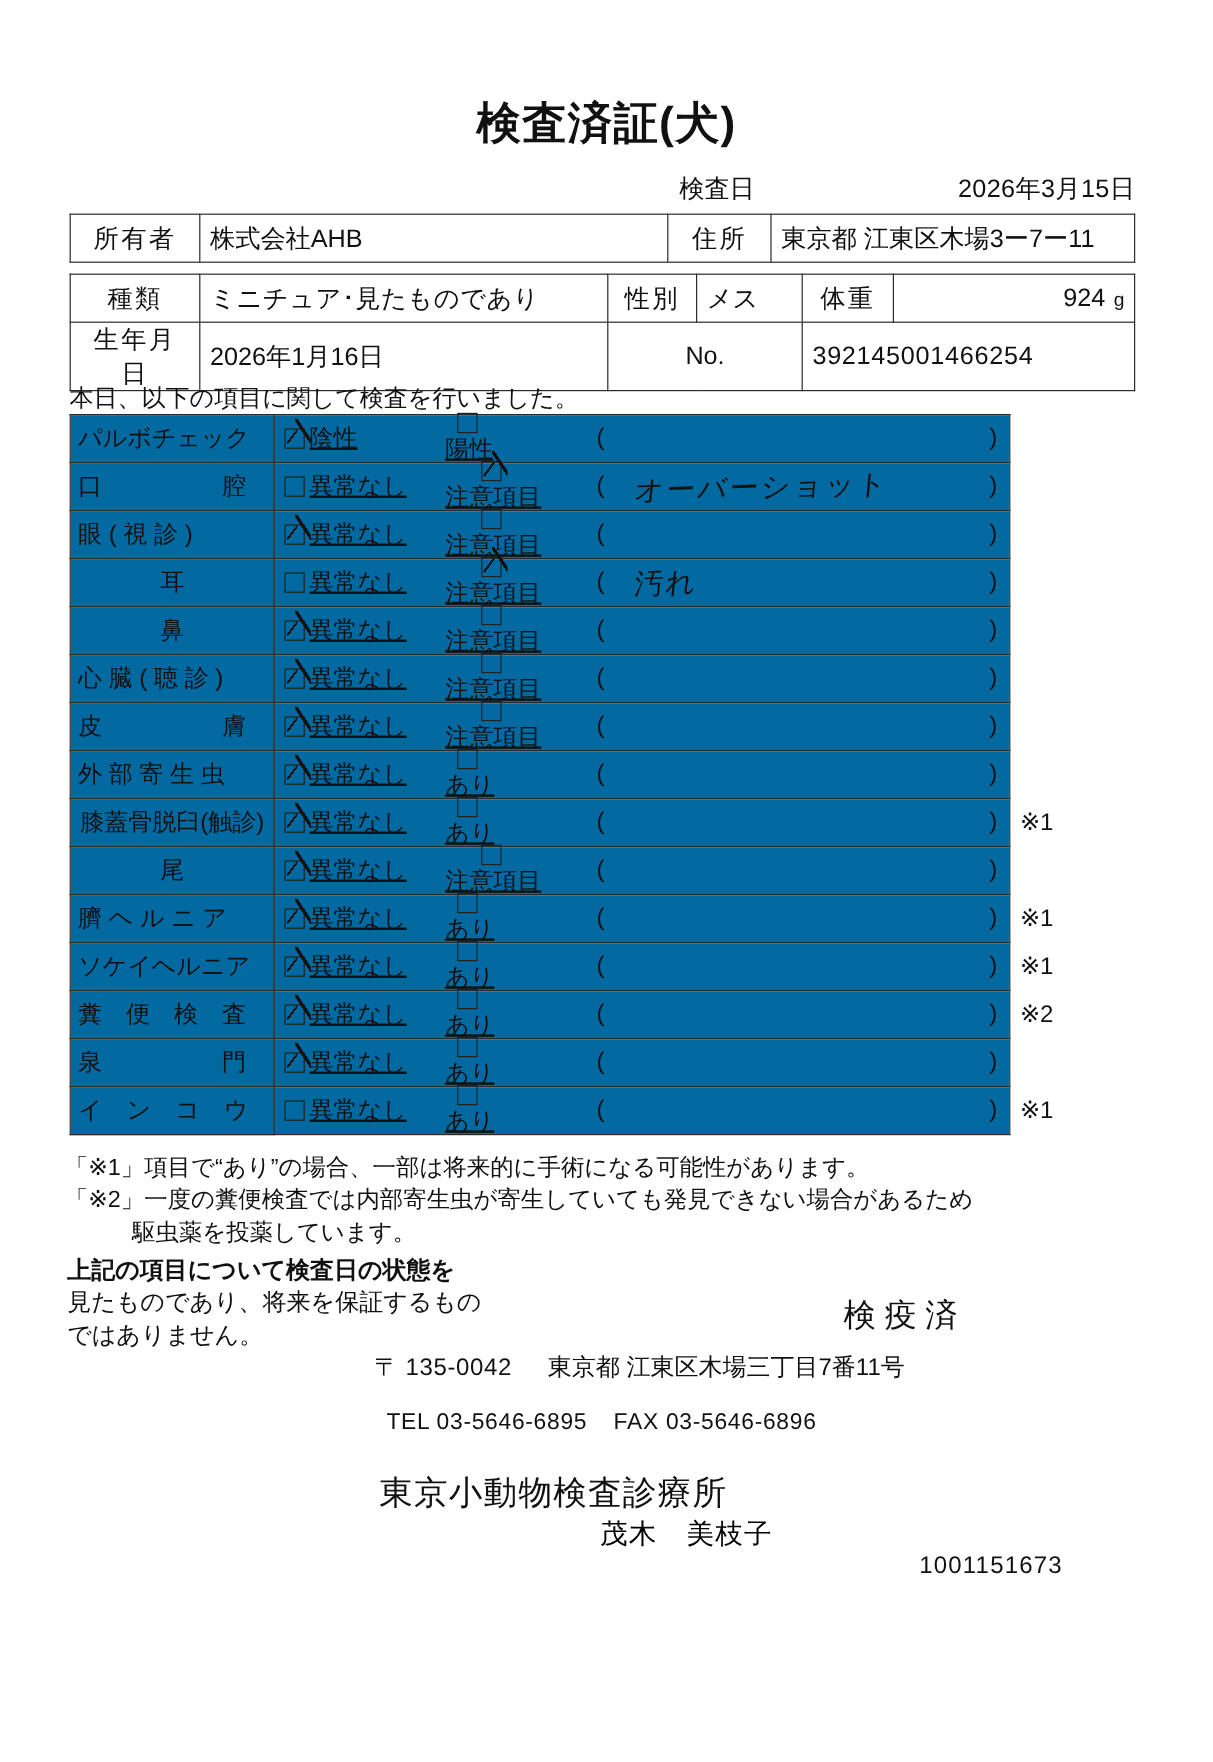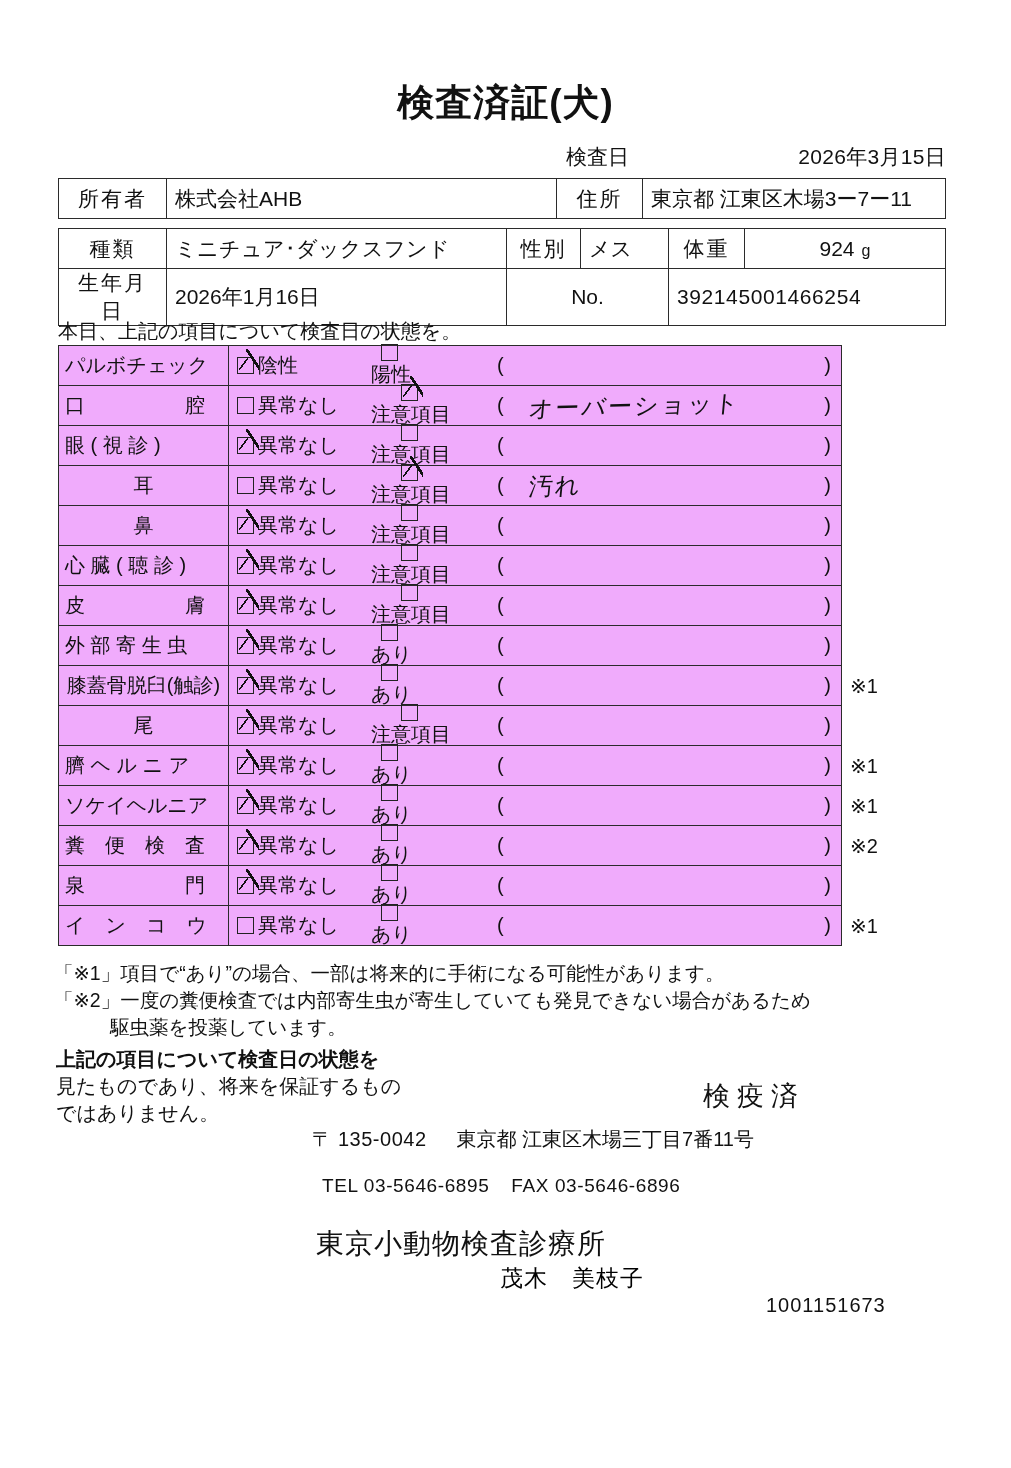--- a/index.html
+++ b/index.html
@@ -70,21 +70,21 @@
   .cell-label {
     text-align: center;
     letter-spacing: 2px;
   }
   .cell-value { text-align: left; }
 
   #owner-table { top: 178px; left: 58px; width: 888px; }
   #pet-table   { top: 228px; left: 58px; width: 888px; }
 
   .breed-value { font-size: 17px; letter-spacing: 0.5px; }
-  .weight-value { text-align: center; padding-right: 14px; }
+  .weight-value { text-align: right; padding-right: 14px; }
   .weight-unit { font-size: 16px; margin-left: 7px; }
   .no-label { letter-spacing: 0; font-size: 19px; }
   .no-value { letter-spacing: 0.6px; }
 
   
   .intro {
     position: absolute;
     top: 318px;
     left: 58px;
     font-size: 20px;
@@ -98,21 +98,21 @@
     left: 58px;
     width: 852px;
     border-collapse: collapse;
     table-layout: fixed;
   }
   #checklist td {
     border: 1.5px solid #2b2b2b;
     height: 38px;
     font-size: 20px;
     color: #111;
-    background: #f0abfc;
+    background: #0369a1;
     vertical-align: middle;
   }
   .c-item {
     width: 170px;
     padding: 0 6px;
     white-space: nowrap;
   }
   .c-item-inner {
     display: flex;
     width: 100%;
@@ -125,20 +125,21 @@
     display: flex;
     align-items: center;
     height: 38px;
     position: relative;
   }
   .opt {
     position: relative;
     display: inline-flex;
     align-items: center;
     white-space: nowrap;
+    text-decoration: underline;
   }
   .opt-a { position: absolute; left: 8px; }
   .opt-b { position: absolute; left: 142px; flex-direction: column; }
 
   .box {
     display: inline-block;
     width: 15px;
     height: 15px;
     border: 1.8px solid #222;
     margin-right: 4px;
@@ -304,38 +305,38 @@
       <col style="width:108px">
         <col style="width:340px">
       <col style="width:74px">
         <col style="width:88px">
       <col style="width:76px">
         <col>
     </colgroup>
     <tbody>
       <tr>
         <td class="cell-label">種類</td>
-        <td class="cell-value breed-value">ミニチュア･ダックスフンド</td>
+        <td class="cell-value breed-value">ミニチュア･見たものであり</td>
         <td class="cell-label">性別</td>
         <td class="cell-value">メス</td>
         <td class="cell-label">体重</td>
         <td class="weight-value">
           <span>924</span><span class="weight-unit">g</span>
         </td>
       </tr>
       <tr>
         <td class="cell-label">生年月日</td>
         <td class="cell-value">2026年1月16日</td>
         <td class="cell-label no-label" colspan="2">No.</td>
         <td class="cell-value no-value" colspan="2">392145001466254</td>
       </tr>
     </tbody>
   </table>
 
-  <div class="intro">本日、上記の項目について検査日の状態を。</div>
+  <div class="intro">本日、以下の項目に関して検査を行いました。</div>
 
   <table id="checklist">
     <colgroup>
       <col style="width:170px">
         <col>
     </colgroup>
     <tbody id="checklist-body">
         <tr>
           <td class="c-item">
             <div class="c-item-inner spread">パルボチェック</div>

